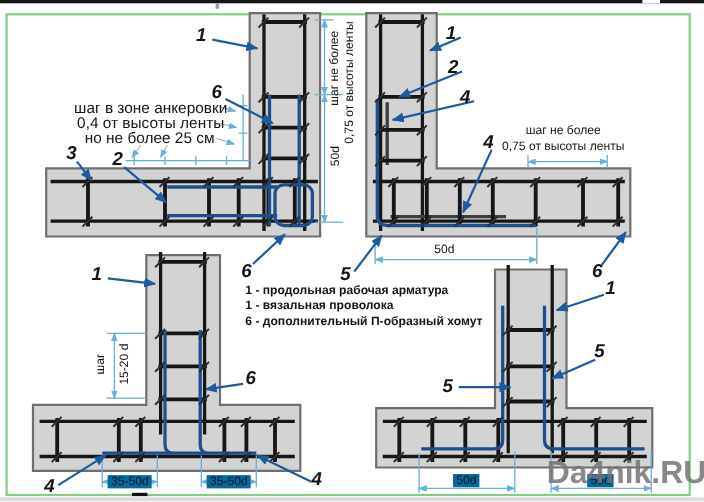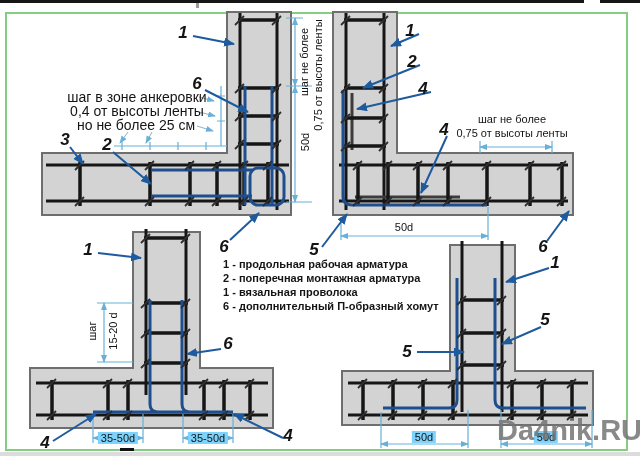--- a/index.html
+++ b/index.html
@@ -18,21 +18,21 @@
   .clamp{stroke:var(--clamp,#1f4e8c);stroke-width:3;fill:none;}
   .tie{stroke:#2f2f2f;stroke-width:1.8;fill:none;}
   .dim{stroke:var(--dimension,#68b0d8);stroke-width:1.2;fill:none;}
   .leader{stroke:#8fb0c8;stroke-width:1;fill:none;}
   .callout-line{stroke:var(--arrow,#1d5a9e);stroke-width:2;fill:none;}
   .lbl{position:absolute;transform:translate(-50%,-50%);white-space:nowrap;color:#141414;
        font-size:11px;z-index:2;line-height:1.1;}
   .rot{transform:translate(-50%,-50%) rotate(-90deg);}
   .num{font-size:17px;font-weight:bold;font-style:italic;}
   .anchor-txt{font-size:14px;}
-  .bg{background:#7dd3fc;padding:0 3px;}
+  .bg{background:#0369a1;padding:0 3px;}
   .legend{position:absolute;left:223px;top:257px;z-index:2;font-size:11px;font-weight:bold;
           color:#141414;line-height:14px;white-space:nowrap;}
   .wm{position:absolute;left:497px;top:414px;z-index:3;font-size:29px;font-weight:bold;
       color:var(--watermark-gray,#757575);opacity:.85;letter-spacing:0px;}
 </style>
 </head>
 <body>
 
 <div class="canvas">
 
@@ -177,20 +177,19 @@
   <div class="lbl bg" style="left:208px;top:438px">35-50d</div>
 
   <div class="lbl num" style="left:555px;top:263px">1</div>
   <div class="lbl num" style="left:545px;top:320px">5</div>
   <div class="lbl num" style="left:407px;top:352px">5</div>
   <div class="lbl bg" style="left:424px;top:437px">50d</div>
   <div class="lbl bg" style="left:546px;top:437px">50d</div>
 
   <div class="legend">
     <div>1 - продольная рабочая арматура</div>
-    <div>2 - поперечная монтажная арматура</div>
     <div>1 - вязальная проволока</div>
     <div>6 - дополнительный П-образный хомут</div>
   </div>
 
   <div class="wm">Da4nik.RU</div>
 
 </div>
 
 </body></html>

